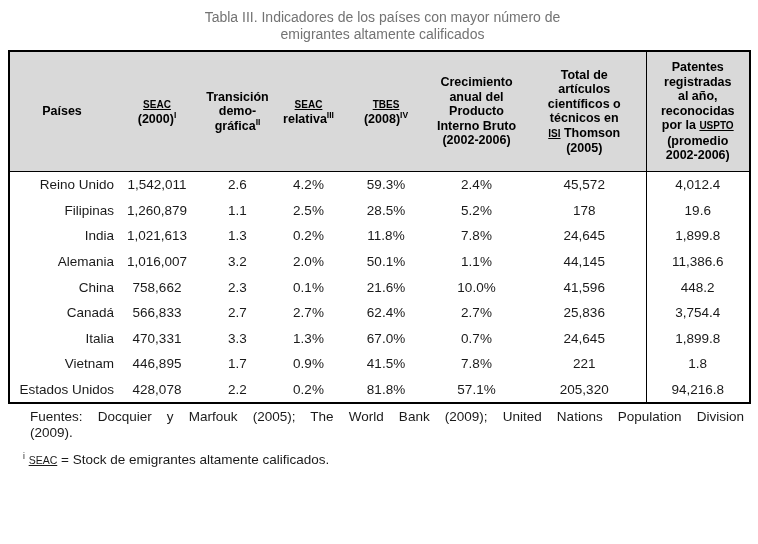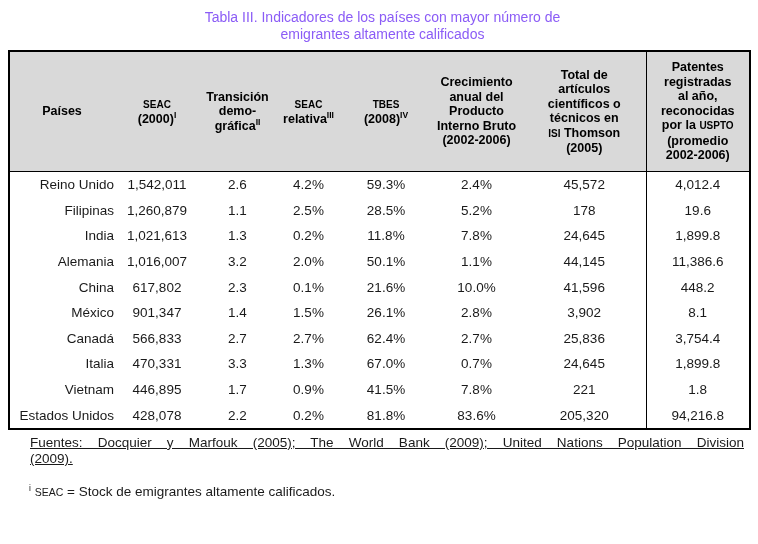--- a/index.html
+++ b/index.html
@@ -10,21 +10,21 @@
     font-family: "Liberation Sans", "DejaVu Sans", sans-serif;
     -webkit-font-smoothing: antialiased;
   }
   .page { position: relative; width: 758px; height: 544px; overflow: hidden; }
 
   .doc-title {
     padding-top: 9px;
     text-align: center;
     font-size: 14px;
     line-height: 17px;
-    color: #8b5cf6;
+    color: #737373;
     padding-left: 7px;
   }
 
   table.tbl {
     border-collapse: collapse;
     table-layout: fixed;
     width: 741px;
     margin: 7px 0 0 8px;
     border: 2px solid #000;
   }
@@ -48,31 +48,31 @@
     color: #1a1a1a;
   }
   td.c-pais { text-align: right; padding-left: 6px; }
   .bl { border-left: 1.5px solid #000; margin-left: 12px; }
 
   sup {
     font-size: 8.5px;
     line-height: 0;
     vertical-align: super;
   }
-  .sc { font-size: 10px; }          
+  .sc { font-size: 10px; text-decoration: underline; }          
   .fn .sc { font-size: 10.5px; }
 
   .notes {
     margin: 5px 10px 0 12px;
     font-size: 13.5px;
     color: #1a1a1a;
   }
-  .fuentes { margin: 0 4px 0 18px; line-height: 16px; text-decoration: underline; }
+  .fuentes { margin: 0 4px 0 18px; line-height: 16px; }
   .just-line { display: block; text-align: justify; text-align-last: justify; }
-  .fn { margin: 17px; line-height: 16.8px; }
+  .fn { margin: 11px; line-height: 16.8px; }
 </style>
 </head>
 <body>
 
 <div class="page">
 
   <div class="doc-title">
     <span>Tabla III. Indicadores de los países con mayor número de</span><br>
     <span>emigrantes altamente calificados</span>
   </div>
@@ -170,37 +170,27 @@
         <td>1,016,007</td>
         <td>3.2</td>
         <td>2.0%</td>
         <td>50.1%</td>
         <td>1.1%</td>
         <td>44,145</td>
         <td class="bl">11,386.6</td>
       </tr>
       <tr>
         <td class="c-pais">China</td>
-        <td>617,802</td>
+        <td>758,662</td>
         <td>2.3</td>
         <td>0.1%</td>
         <td>21.6%</td>
         <td>10.0%</td>
         <td>41,596</td>
         <td class="bl">448.2</td>
-      </tr>
-      <tr>
-        <td class="c-pais">México</td>
-        <td>901,347</td>
-        <td>1.4</td>
-        <td>1.5%</td>
-        <td>26.1%</td>
-        <td>2.8%</td>
-        <td>3,902</td>
-        <td class="bl">8.1</td>
       </tr>
       <tr>
         <td class="c-pais">Canadá</td>
         <td>566,833</td>
         <td>2.7</td>
         <td>2.7%</td>
         <td>62.4%</td>
         <td>2.7%</td>
         <td>25,836</td>
         <td class="bl">3,754.4</td>
@@ -224,21 +214,21 @@
         <td>7.8%</td>
         <td>221</td>
         <td class="bl">1.8</td>
       </tr>
       <tr>
         <td class="c-pais">Estados Unidos</td>
         <td>428,078</td>
         <td>2.2</td>
         <td>0.2%</td>
         <td>81.8%</td>
-        <td>83.6%</td>
+        <td>57.1%</td>
         <td>205,320</td>
         <td class="bl">94,216.8</td>
       </tr>
     </tbody>
   </table>
 
   <div class="notes">
     <p class="fuentes">
       <span class="just-line">Fuentes: Docquier y Marfouk (2005); The World Bank (2009); United Nations Population Division</span>
       <span>(2009).</span>

